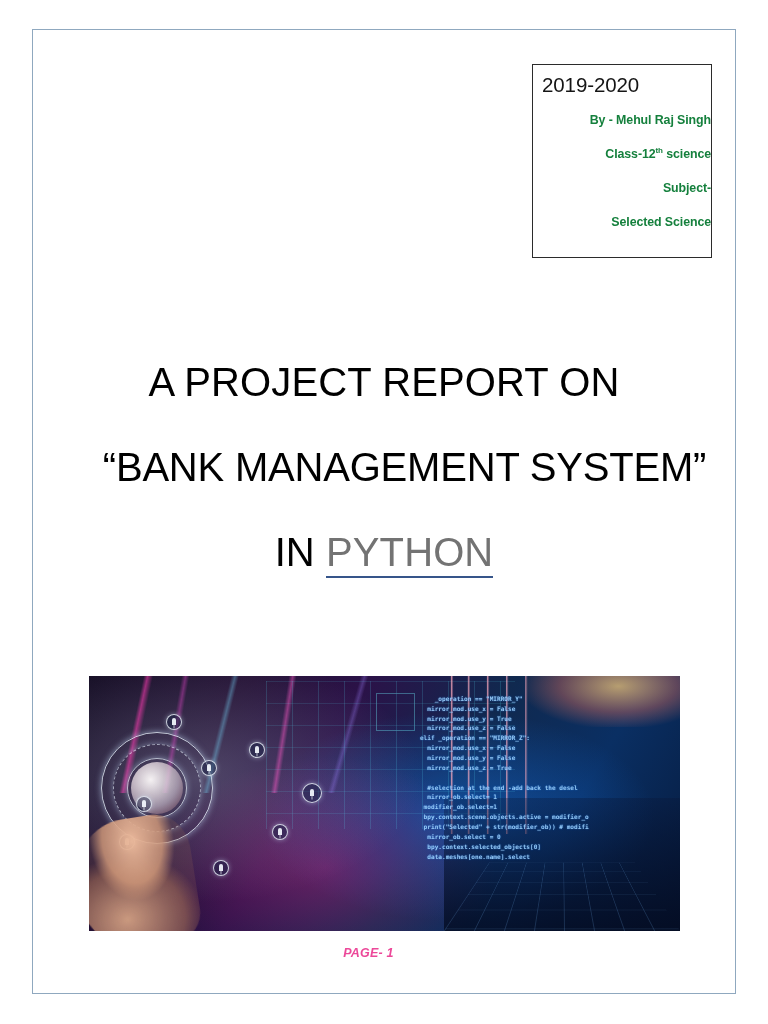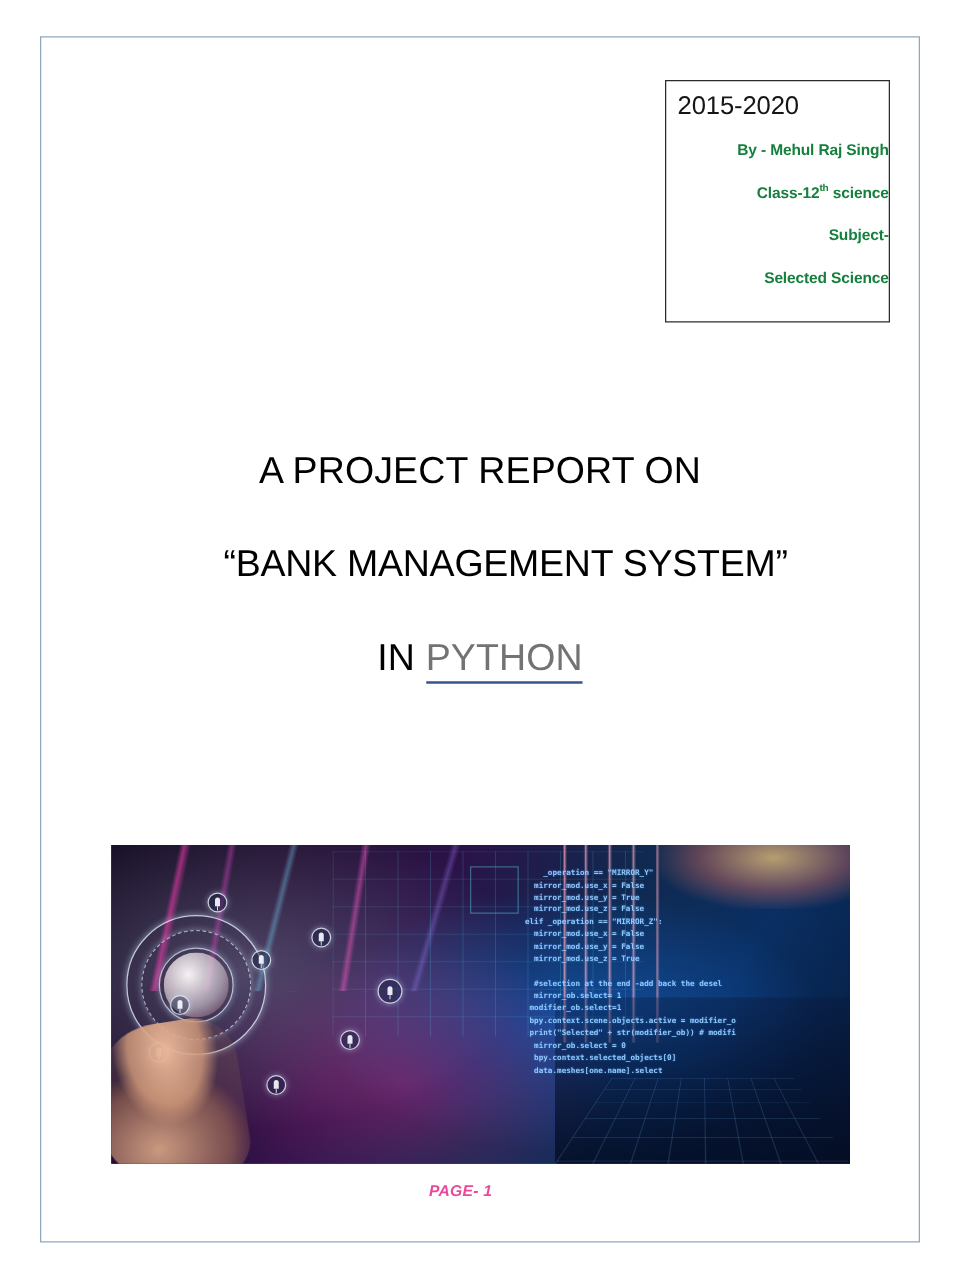--- a/index.html
+++ b/index.html
@@ -70,21 +70,21 @@
 
   
   #title-block {
     position: absolute;
     left: 32px;
     top: 362px;
     width: 704px;
     text-align: center;
   }
   .title-line {
-    font-size: 30px;
+    font-size: 40px;
     font-weight: 400;
     color: #000000;
     line-height: 1;
     letter-spacing: 0.1px;
     white-space: nowrap;
   }
   #title-line-1 { margin-bottom: 45px; }
   #title-line-2 { margin-bottom: 45px; letter-spacing: -0.2px; padding-left: 41px; }
   #title-line-3 {}
   #python-word {
@@ -294,21 +294,21 @@
   }
 </style>
 </head>
 <body>
 
 <div id="page">
 
   <div id="page-border"></div>
 
   <div id="info-box">
-    <div id="info-year">2015-2020</div>
+    <div id="info-year">2019-2020</div>
     <div class="info-line">By - Mehul Raj Singh</div>
     <div class="info-line"><span>Class-12</span><sup>th</sup><span> science</span></div>
     <div class="info-line">Subject-</div>
     <div class="info-line">Selected Science</div>
   </div>
 
   <div id="title-block">
     <div class="title-line" id="title-line-1">A PROJECT REPORT ON</div>
     <div class="title-line" id="title-line-2">“BANK MANAGEMENT SYSTEM”</div>
     <div class="title-line" id="title-line-3"><span>IN </span><span id="python-word">PYTHON</span></div>

